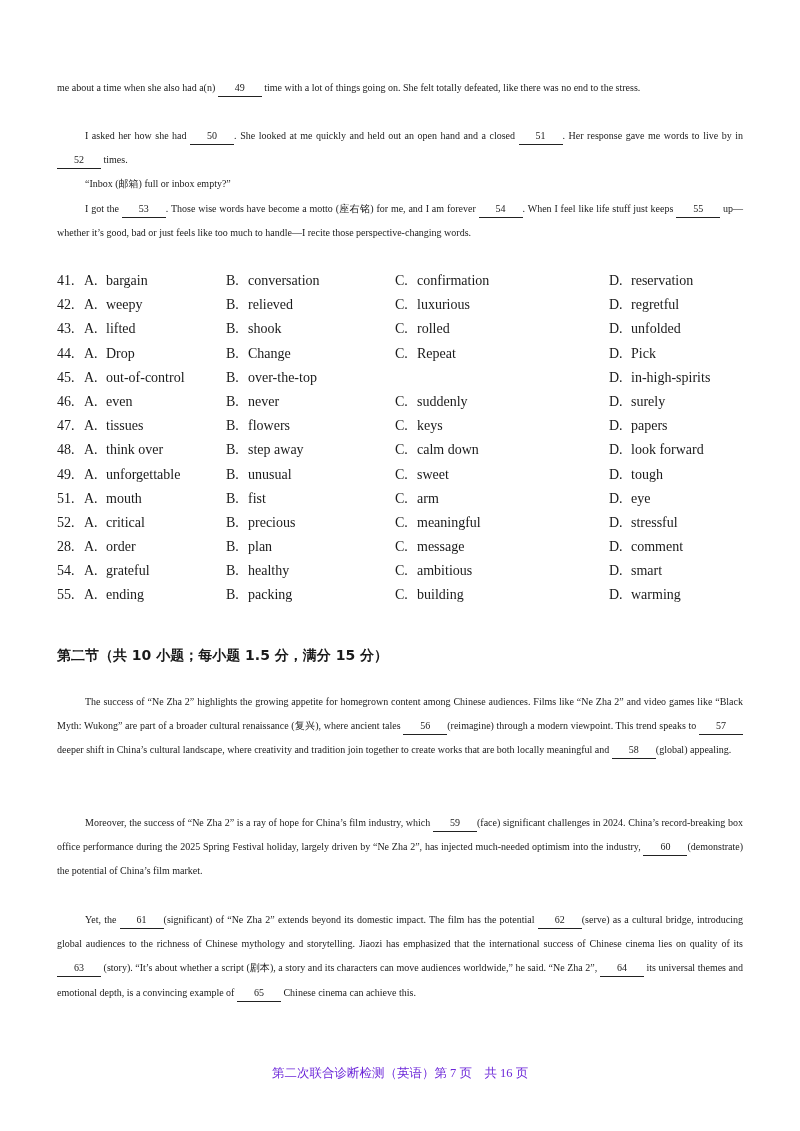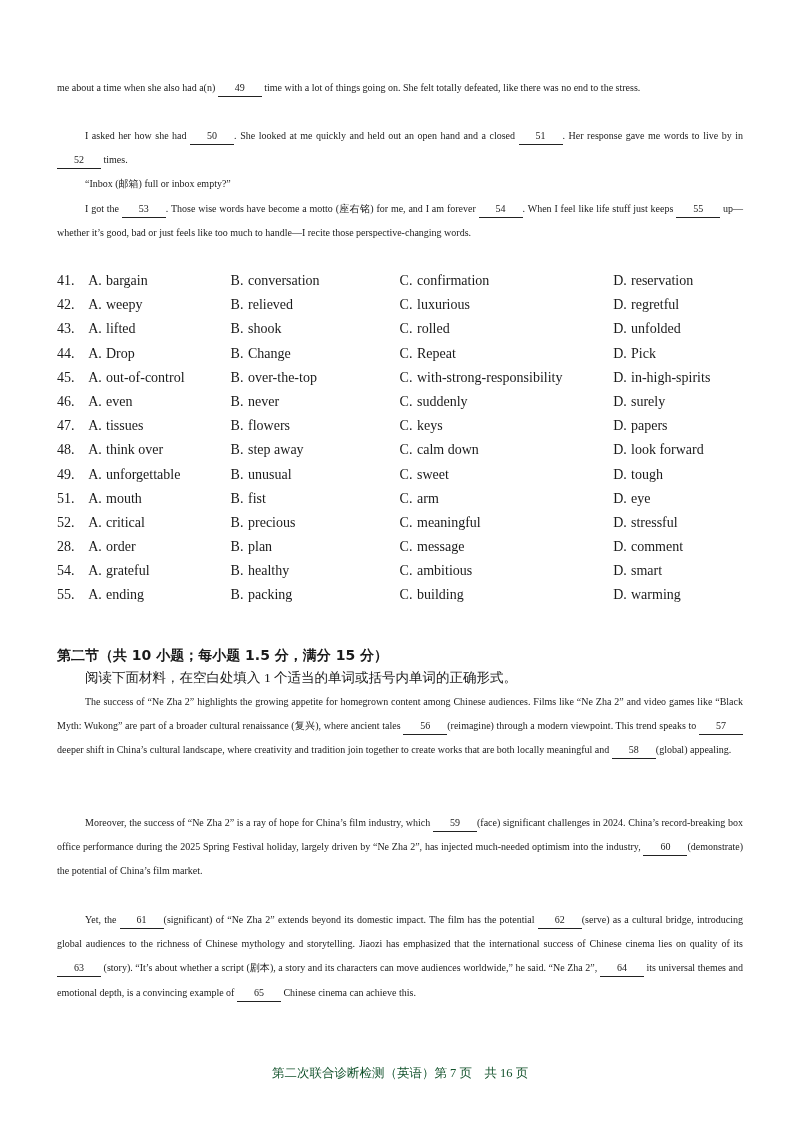--- a/index.html
+++ b/index.html
@@ -6,33 +6,33 @@
   body { width: 800px; height: 1131px; position: relative; overflow: hidden;
          font-family: "Liberation Serif", "DejaVu Serif", serif; color: #1a1a1a; }
   .page { position: absolute; left: 0; top: 0; width: 800px; height: 1131px; }
   .para { position: absolute; left: 57px; width: 686px; font-size: 10px; line-height: 24.2px;
           text-align: justify; margin: 0; }
   .indent { text-indent: 28px; }
   .blank { display: inline-block; border-bottom: 1px solid #222; text-align: center;
            min-width: 40px; line-height: 16px; text-indent: 0; }
   .blank.w44 { min-width: 44px; }
   .opts { position: absolute; left: 57px; top: 269px; width: 700px; font-size: 14px; }
-  .opt-row { position: relative; height: 24.2px; line-height: 24.2px; text-align: center; }
+  .opt-row { position: relative; height: 24.2px; line-height: 24.2px; }
   .opt-row span { position: absolute; top: 0; white-space: nowrap; }
   .c-num { left: 0; }
   .c-a { left: 27px; }
   .c-b { left: 169px; }
   .c-c { left: 338px; }
   .c-d { left: 552px; }
   .letter { display: inline-block; width: 22px; }
   .section-head { position: absolute; left: 57px; top: 644px; font-size: 14px;
                   font-family: "DejaVu Sans", sans-serif; font-weight: bold; line-height: 22px; }
   .instruction { position: absolute; left: 85px; top: 668px; font-size: 13.5px; line-height: 20px; }
   .footer { position: absolute; left: 0; width: 800px; top: 1065px; text-align: center;
-            font-size: 12.5px; color: #14532d; }
+            font-size: 12.5px; color: #6d28d9; }
 </style>
 </head>
 <body>
 
 <div class="page">
 
   <p class="para" style="top:76px;"><span>me about a time when she also had a(n) </span><span class="blank w44">49</span><span> time with a lot of things going on. She felt totally defeated, like there was no end to the stress.</span></p>
 
   <p class="para indent" style="top:124px;"><span>I asked her how she had </span><span class="blank w44">50</span><span>. She looked at me quickly and held out an open hand and a closed </span><span class="blank w44">51</span><span>. Her response gave me words to live by in </span><span class="blank w44">52</span><span> times.</span></p>
 
@@ -66,21 +66,20 @@
         <span class="c-num">44.</span>
         <span class="c-a"><span class="letter" style="position: static;">A.</span><span class="" style="position: static;">Drop</span></span>
         <span class="c-b"><span class="letter" style="position: static;">B.</span><span class="" style="position: static;">Change</span></span>
         <span class="c-c"><span class="letter" style="position: static;">C.</span><span class="" style="position: static;">Repeat</span></span>
         <span class="c-d"><span class="letter" style="position: static;">D.</span><span class="" style="position: static;">Pick</span></span>
       </div>
       <div class="opt-row">
         <span class="c-num">45.</span>
         <span class="c-a"><span class="letter" style="position: static;">A.</span><span class="" style="position: static;">out-of-control</span></span>
         <span class="c-b"><span class="letter" style="position: static;">B.</span><span class="" style="position: static;">over-the-top</span></span>
-        <span class="c-c"><span class="letter" style="position: static;">C.</span><span class="" style="position: static;">with-strong-responsibility</span></span>
         <span class="c-d"><span class="letter" style="position: static;">D.</span><span class="" style="position: static;">in-high-spirits</span></span>
       </div>
       <div class="opt-row">
         <span class="c-num">46.</span>
         <span class="c-a"><span class="letter" style="position: static;">A.</span><span class="" style="position: static;">even</span></span>
         <span class="c-b"><span class="letter" style="position: static;">B.</span><span class="" style="position: static;">never</span></span>
         <span class="c-c"><span class="letter" style="position: static;">C.</span><span class="" style="position: static;">suddenly</span></span>
         <span class="c-d"><span class="letter" style="position: static;">D.</span><span class="" style="position: static;">surely</span></span>
       </div>
       <div class="opt-row">
@@ -135,21 +134,20 @@
       <div class="opt-row">
         <span class="c-num">55.</span>
         <span class="c-a"><span class="letter" style="position: static;">A.</span><span class="" style="position: static;">ending</span></span>
         <span class="c-b"><span class="letter" style="position: static;">B.</span><span class="" style="position: static;">packing</span></span>
         <span class="c-c"><span class="letter" style="position: static;">C.</span><span class="" style="position: static;">building</span></span>
         <span class="c-d"><span class="letter" style="position: static;">D.</span><span class="" style="position: static;">warming</span></span>
       </div>
     </div>
 
   <div class="section-head">第二节（共 10 小题；每小题 1.5 分，满分 15 分）</div>
-  <div class="instruction">阅读下面材料，在空白处填入 1 个适当的单词或括号内单词的正确形式。</div>
 
   <p class="para indent" style="top:690px;"><span>The success of “Ne Zha 2” highlights the growing appetite for homegrown content among Chinese audiences. Films like “Ne Zha 2” and video games like “Black Myth: Wukong” are part of a broader cultural renaissance (复兴), where ancient tales </span><span class="blank w44">56</span><span>(reimagine) through a modern viewpoint. This trend speaks to </span><span class="blank w44">57</span><span> deeper shift in China’s cultural landscape, where creativity and tradition join together to create works that are both locally meaningful and </span><span class="blank w44">58</span><span>(global) appealing.</span></p>
 
   <p class="para indent" style="top:811px;"><span>Moreover, the success of “Ne Zha 2” is a ray of hope for China’s film industry, which </span><span class="blank w44">59</span><span>(face) significant challenges in 2024. China’s record-breaking box office performance during the 2025 Spring Festival holiday, largely driven by “Ne Zha 2”, has injected much-needed optimism into the industry, </span><span class="blank w44">60</span><span>(demonstrate) the potential of China’s film market.</span></p>
 
   <p class="para indent" style="top:908px;"><span>Yet, the </span><span class="blank w44">61</span><span>(significant) of “Ne Zha 2” extends beyond its domestic impact. The film has the potential </span><span class="blank w44">62</span><span>(serve) as a cultural bridge, introducing global audiences to the richness of Chinese mythology and storytelling. Jiaozi has emphasized that the international success of Chinese cinema lies on quality of its </span><span class="blank w44">63</span><span> (story). “It’s about whether a script (剧本), a story and its characters can move audiences worldwide,” he said. “Ne Zha 2”, </span><span class="blank w44">64</span><span> its universal themes and emotional depth, is a convincing example of </span><span class="blank w44">65</span><span> Chinese cinema can achieve this.</span></p>
 
   <div class="footer">第二次联合诊断检测（英语）第 7 页　共 16 页</div>
 </div>
 

